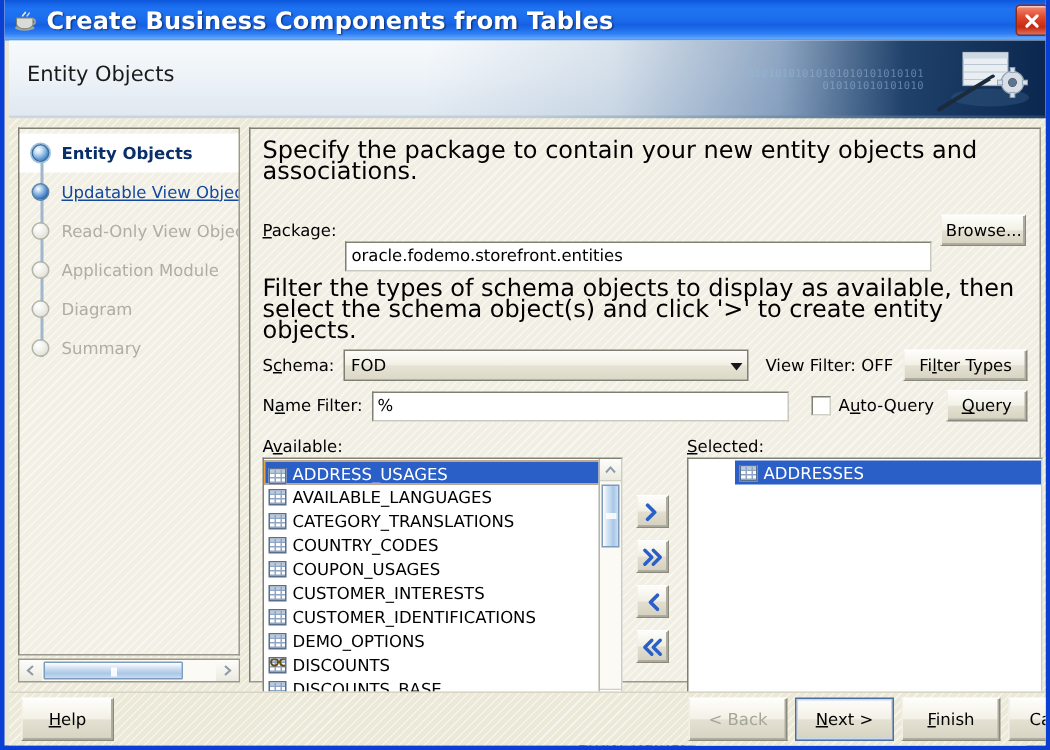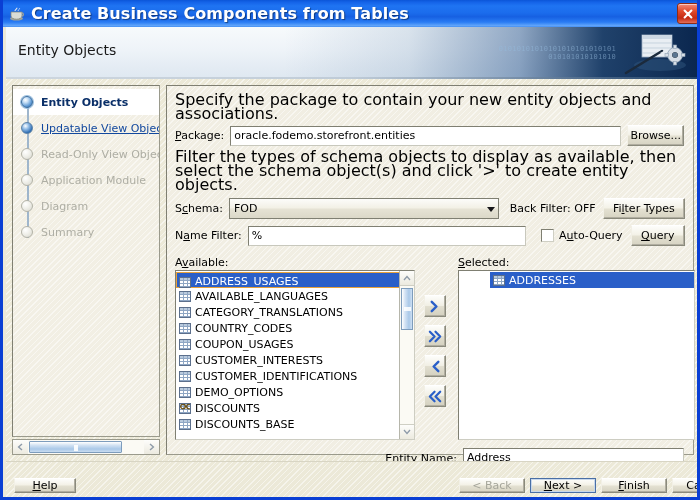--- a/index.html
+++ b/index.html
@@ -319,21 +319,21 @@
   
   #footer {
     position: absolute; left: 3px; top: 461px;
     width: 694px; height: 36px;
     background: #ece9d8;
     background-image: repeating-linear-gradient(135deg,
        rgba(255,255,255,.5) 0px, rgba(255,255,255,.5) 1px,
        rgba(0,0,0,0) 1px, rgba(0,0,0,0) 4px);
     border-top: 1px solid #d8d5c4;
   }
-  #footer .btn { position: absolute; top: 16px; height: 15px; }
+  #footer .btn { position: absolute; top: 3px; height: 29px; }
 </style>
 </head>
 <body>
 
 <div id="window">
 
   <div id="titlebar">
     <div id="title-icon">
       <svg width="18" height="18" viewBox="0 0 18 18">
         <ellipse cx="8.5" cy="13.5" rx="6.5" ry="2" fill="#9fa39b"></ellipse>
@@ -434,33 +434,33 @@
           </svg>
       </div>
     </div>
 
     <div id="content">
 
       <div class="desc">Specify the package to contain your new entity objects and associations.</div>
 
       <div class="row" style="margin-top:4px;">
         <span class="lbl"><span class="u">P</span>ackage:</span>
-        <div class="field" style="width:391px; margin-left:6px;">oracle.fodemo.storefront.entities</div>
+        <div class="field" style="width:391px; margin-left:6px;margin-top:36px;">oracle.fodemo.storefront.entities</div>
         <div class="btn" style="margin-left:6px; width:57px;">Browse...</div>
       </div>
 
       <div class="desc" style="margin-top:4px; width:505px;">Filter the types of schema objects to display as available, then select the schema object(s) and click '&gt;' to create entity objects.</div>
 
       <div class="row" style="margin-top:6px;">
         <span class="lbl">S<span class="u">c</span>hema:</span>
         <div class="combo" style="width:276px; margin-left:6px;">
           <span>FOD</span>
           <span class="combo-arrow"></span>
         </div>
-        <span class="lbl" style="margin-left:11px;">Back Filter: OFF</span>
+        <span class="lbl" style="margin-left:11px;">View Filter: OFF</span>
         <div class="btn" style="margin-left:7px; width:84px;">
           <span>Fi<span class="u">l</span>ter Types</span>
         </div>
       </div>
 
       <div class="row" style="margin-top:6px;">
         <span class="lbl">N<span class="u">a</span>me Filter:</span>
         <div class="field" style="width:297px; margin-left:6px;">%</div>
         <div class="checkbox" style="margin-left:15px;"></div>
         <span class="lbl" style="margin-left:5px;">A<span class="u">u</span>to-Query</span>

